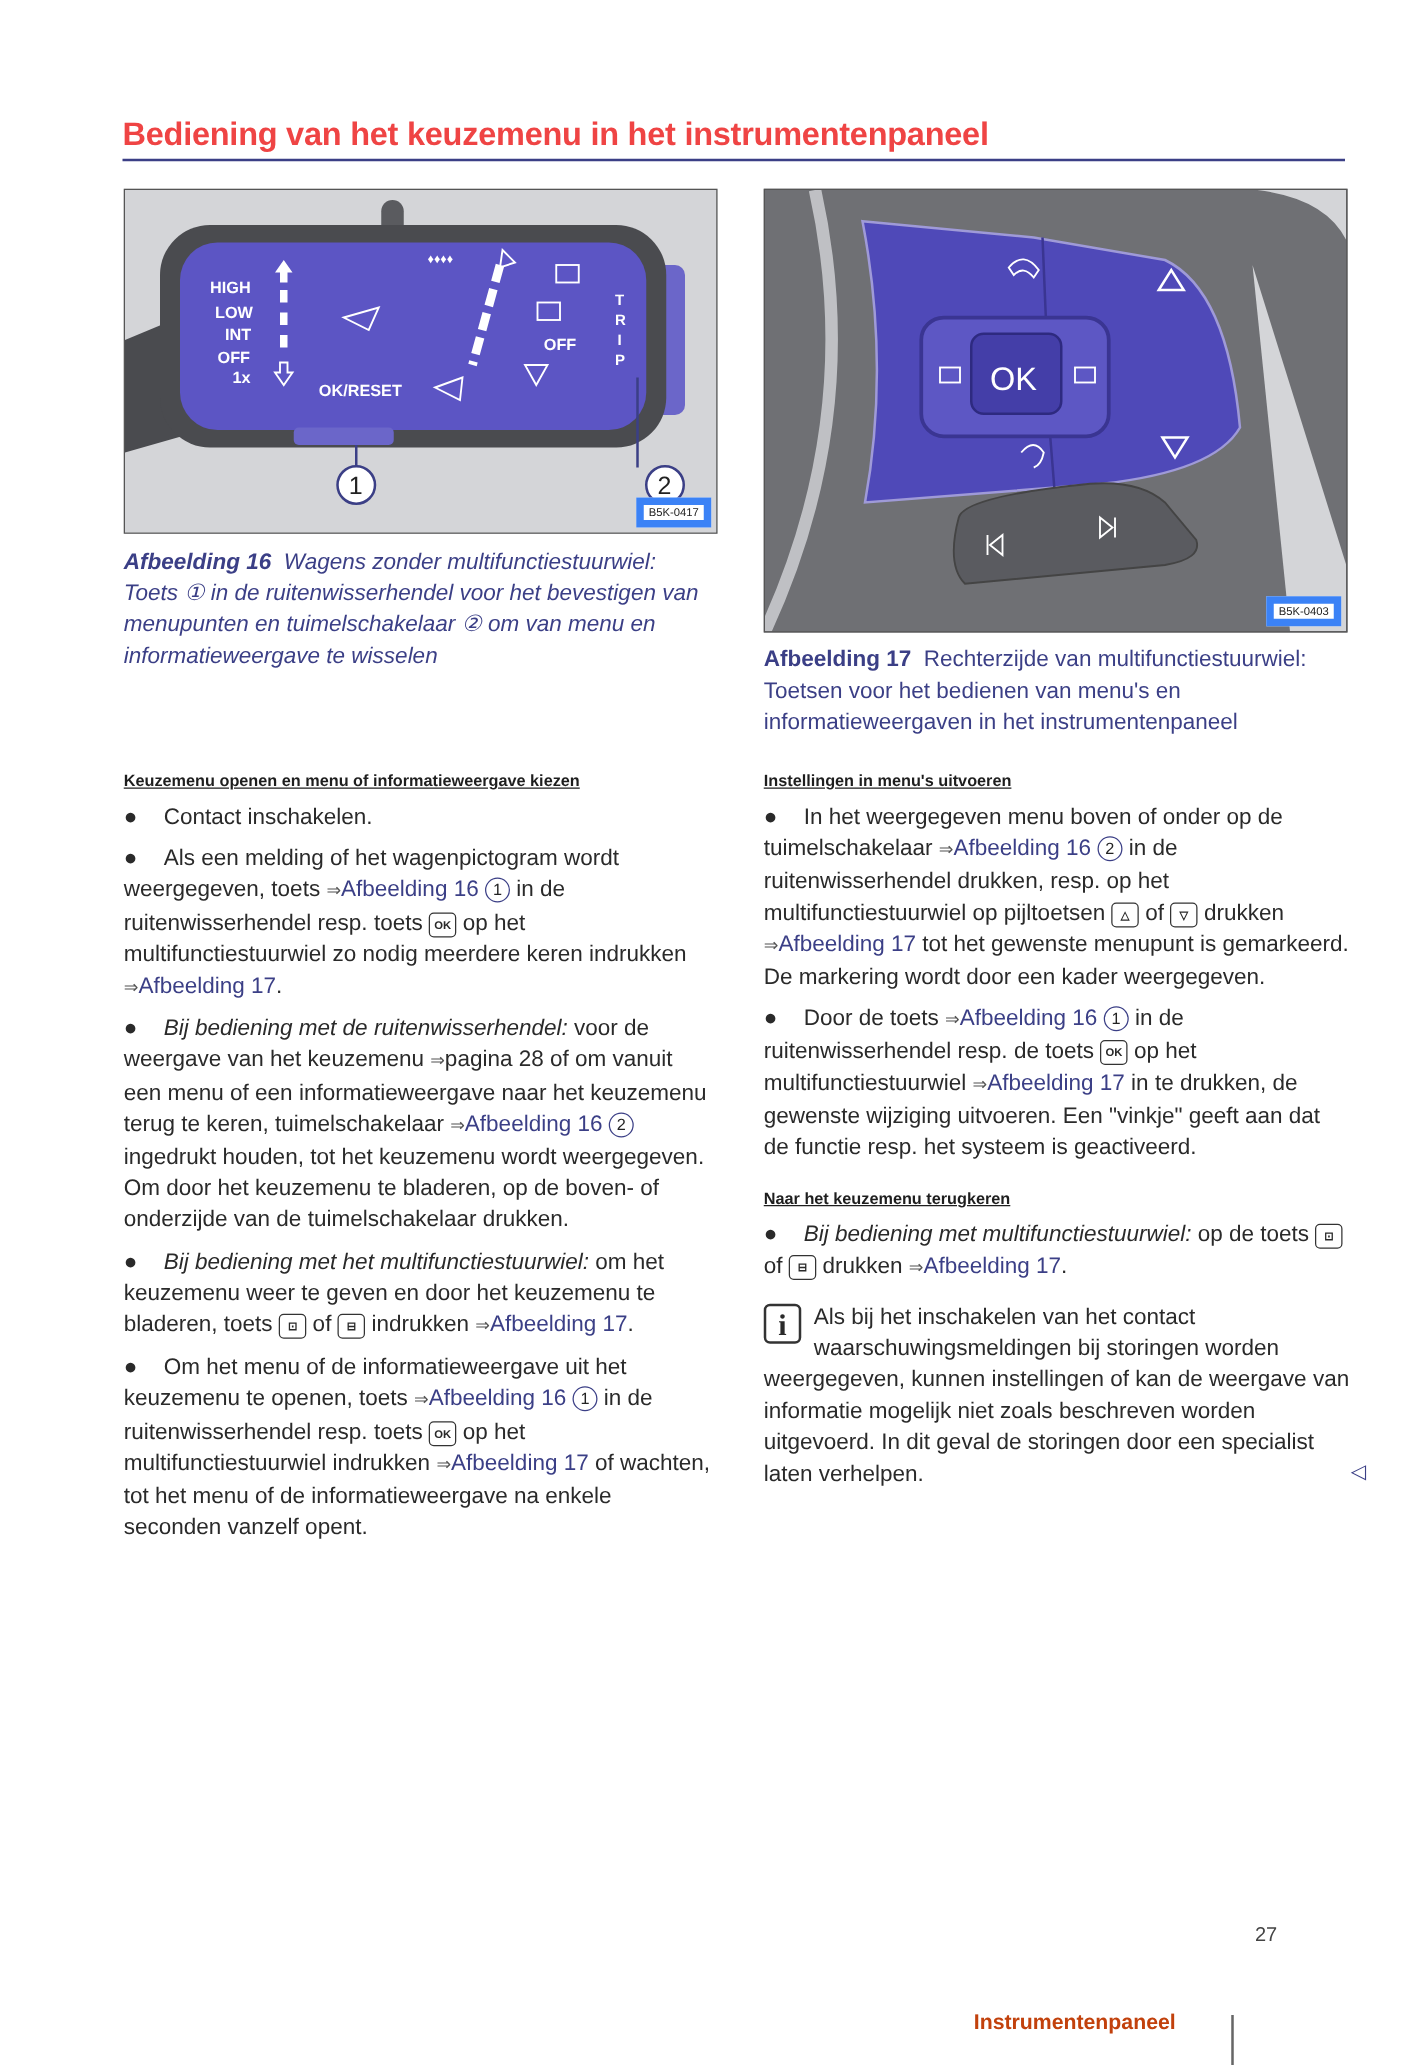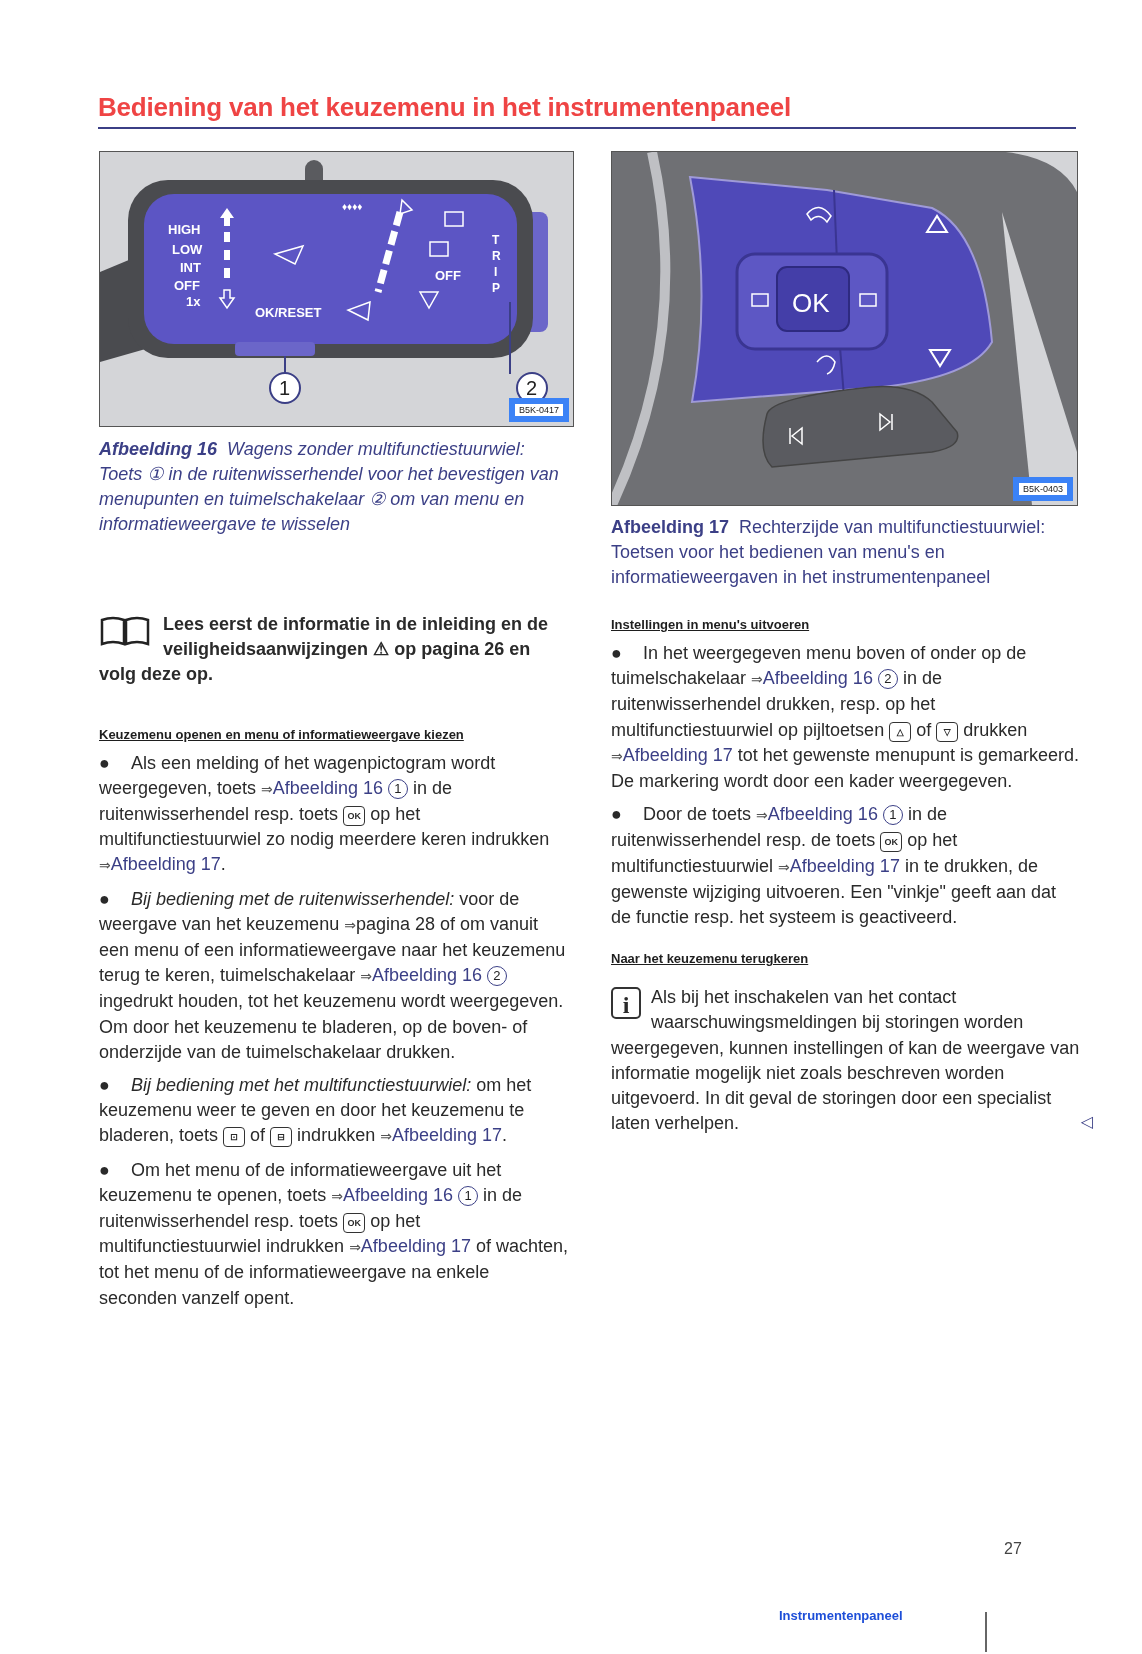--- a/index.html
+++ b/index.html
@@ -34,21 +34,21 @@
   .circ { display:inline-block; width:18px; height:18px; border:1.5px solid #3b3f86; border-radius:50%;
           font-size:13px; line-height:18px; text-align:center; color:#222; vertical-align:1px; }
   .key { display:inline-block; min-width:18px; height:18px; border:1.5px solid #333; border-radius:4px;
          font-size:9px; line-height:18px; text-align:center; font-weight:bold; vertical-align:1px; padding:0 1px; }
   .mono { font-family:"Liberation Mono", monospace; font-weight:bold; }
   .info-icon { float:left; width:30px; height:32px; border:2px solid #333; border-radius:5px;
                margin:2px 10px 0 0; text-align:center; font-family:"Liberation Serif", serif;
                font-weight:bold; font-size:24px; line-height:32px; box-sizing:border-box; }
   .end-mark { position:absolute; right:-12px; bottom:2px; color:#3b3f86; font-size:16px; }
 
-  .footer-title { position:absolute; left:779px; top:1608px; font-size:13px; font-weight:bold; color:#1d4ed8; }
+  .footer-title { position:absolute; left:779px; top:1608px; font-size:17px; font-weight:bold; color:#c2410c; }
   .footer-bar { position:absolute; left:985px; top:1612px; width:2px; height:40px; background:#666; }
   .footer-num { position:absolute; left:1004px; top:1540px; font-size:16px; color:#444; }
 </style>
 </head>
 <body>
 
 <div class="title">Bediening van het keuzemenu in het instrumentenpaneel</div>
 <div class="title-rule"></div>
 
 <div class="fig fig16">
@@ -127,50 +127,45 @@
   </svg>
   <span class="fig-code">B5K-0403</span>
 </div>
 
 <div class="caption cap17">
   <b>Afbeelding 17</b>&nbsp;
   <span>Rechterzijde van multifunctiestuurwiel: Toetsen voor het bedienen van menu's en informatieweergaven in het instrumentenpaneel</span>
 </div>
 
 <div class="col colL">
-  <div class="note">
-    <svg class="book" viewBox="0 0 52 34">
-      <path d="M3 6 Q14 2 25 6 L25 30 Q14 26 3 30 Z M27 6 Q38 2 49 6 L49 30 Q38 26 27 30 Z" fill="none" stroke="#222" stroke-width="2.5"></path>
-    </svg>
-    <span>Lees eerst de informatie in de inleiding en de veiligheidsaanwijzingen ⚠ op pagina 26 en volg deze op.</span>
-    <div style="clear:both"></div>
-  </div>
 
   <h3>Keuzemenu openen en menu of informatieweergave kiezen</h3>
 
+  <p><span class="bullet">●</span><span>Contact inschakelen.</span></p>
 
   <p><span class="bullet">●</span><span>Als een melding of het wagenpictogram wordt weergegeven, toets </span><span class="arrow">⇒</span><span class="link">Afbeelding 16</span> <span class="circ">1</span><span> in de ruitenwisserhendel resp. toets </span><span class="key">OK</span><span> op het multifunctiestuurwiel zo nodig meerdere keren indrukken </span><span class="arrow">⇒</span><span class="link">Afbeelding 17</span>.</p>
 
   <p><span class="bullet">●</span><i>Bij bediening met de ruitenwisserhendel:</i><span> voor de weergave van het keuzemenu </span><span class="arrow">⇒</span><span>pagina 28</span><span> of om vanuit een menu of een informatieweergave naar het keuzemenu terug te keren, tuimelschakelaar </span><span class="arrow">⇒</span><span class="link">Afbeelding 16</span> <span class="circ">2</span><span> ingedrukt houden, tot het keuzemenu wordt weergegeven. Om door het keuzemenu te bladeren, op de boven- of onderzijde van de tuimelschakelaar drukken.</span></p>
 
   <p><span class="bullet">●</span><i>Bij bediening met het multifunctiestuurwiel:</i><span> om het keuzemenu weer te geven en door het keuzemenu te bladeren, toets </span><span class="key">⊡</span><span> of </span><span class="key">⊟</span><span> indrukken </span><span class="arrow">⇒</span><span class="link">Afbeelding 17</span>.</p>
 
   <p><span class="bullet">●</span><span>Om het menu of de informatieweergave uit het keuzemenu te openen, toets </span><span class="arrow">⇒</span><span class="link">Afbeelding 16</span> <span class="circ">1</span><span> in de ruitenwisserhendel resp. toets </span><span class="key">OK</span><span> op het multifunctiestuurwiel indrukken </span><span class="arrow">⇒</span><span class="link">Afbeelding 17</span><span> of wachten, tot het menu of de informatieweergave na enkele seconden vanzelf opent.</span></p>
 </div>
 
 <div class="col colR">
   <h3>Instellingen in menu's uitvoeren</h3>
 
   <p><span class="bullet">●</span><span>In het weergegeven menu boven of onder op de tuimelschakelaar </span><span class="arrow">⇒</span><span class="link">Afbeelding 16</span> <span class="circ">2</span><span> in de ruitenwisserhendel drukken, resp. op het multifunctiestuurwiel op pijltoetsen </span><span class="key">△</span><span> of </span><span class="key">▽</span><span> drukken </span><span class="arrow">⇒</span><span class="link">Afbeelding 17</span><span> tot het gewenste menupunt is gemarkeerd. De markering wordt door een kader weergegeven.</span></p>
 
   <p><span class="bullet">●</span><span>Door de toets </span><span class="arrow">⇒</span><span class="link">Afbeelding 16</span> <span class="circ">1</span><span> in de ruitenwisserhendel resp. de toets </span><span class="key">OK</span><span> op het multifunctiestuurwiel </span><span class="arrow">⇒</span><span class="link">Afbeelding 17</span><span> in te drukken, de gewenste wijziging uitvoeren. Een "vinkje" geeft aan dat de functie resp. het systeem is geactiveerd.</span></p>
 
   <h3 style="margin-top:16px">Naar het keuzemenu terugkeren</h3>
 
 
+  <p><span class="bullet">●</span><i>Bij bediening met multifunctiestuurwiel:</i><span> op de toets </span><span class="key">⊡</span><span> of </span><span class="key">⊟</span><span> drukken </span><span class="arrow">⇒</span><span class="link">Afbeelding 17</span>.</p>
 
   <div style="position:relative; margin-top:14px">
     <span class="info-icon">i</span>
     <span>Als bij het inschakelen van het contact waarschuwingsmeldingen bij storingen worden weergegeven, kunnen instellingen of kan de weergave van informatie mogelijk niet zoals beschreven worden uitgevoerd. In dit geval de storingen door een specialist laten verhelpen.</span>
     <span class="end-mark">◁</span>
   </div>
 </div>
 
 <div class="footer-title">Instrumentenpaneel</div>
 <div class="footer-bar"></div>

